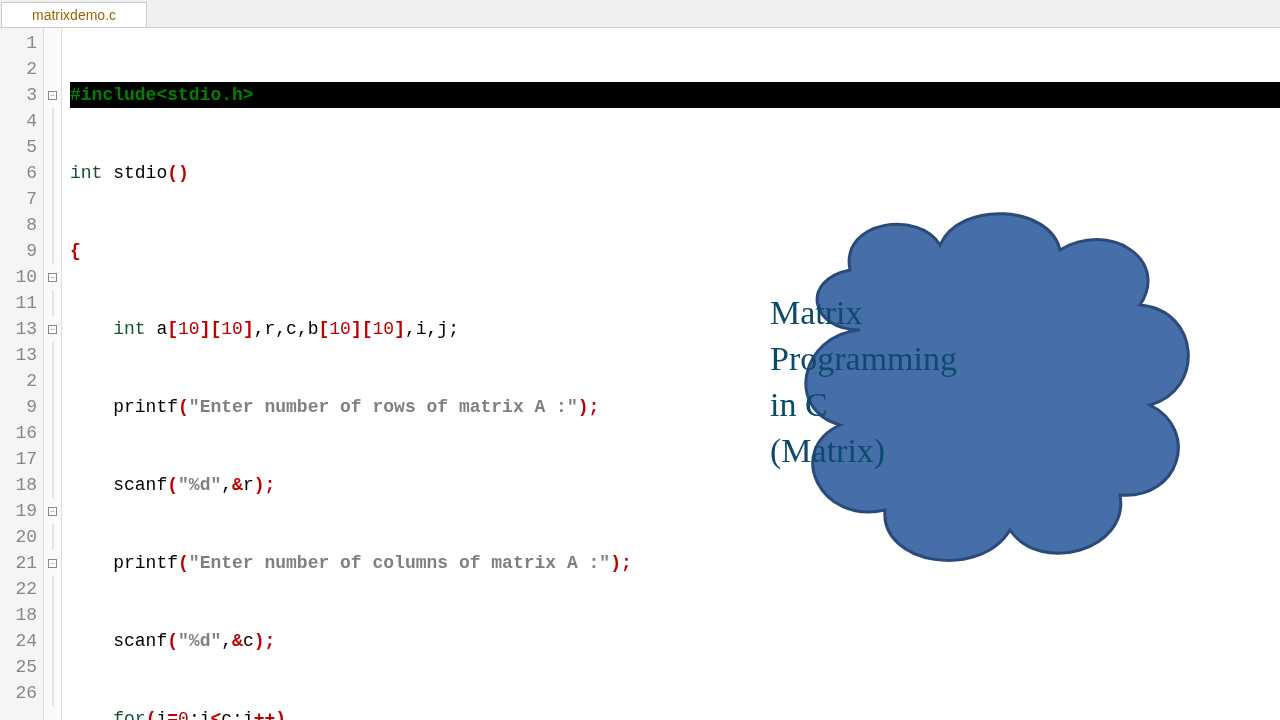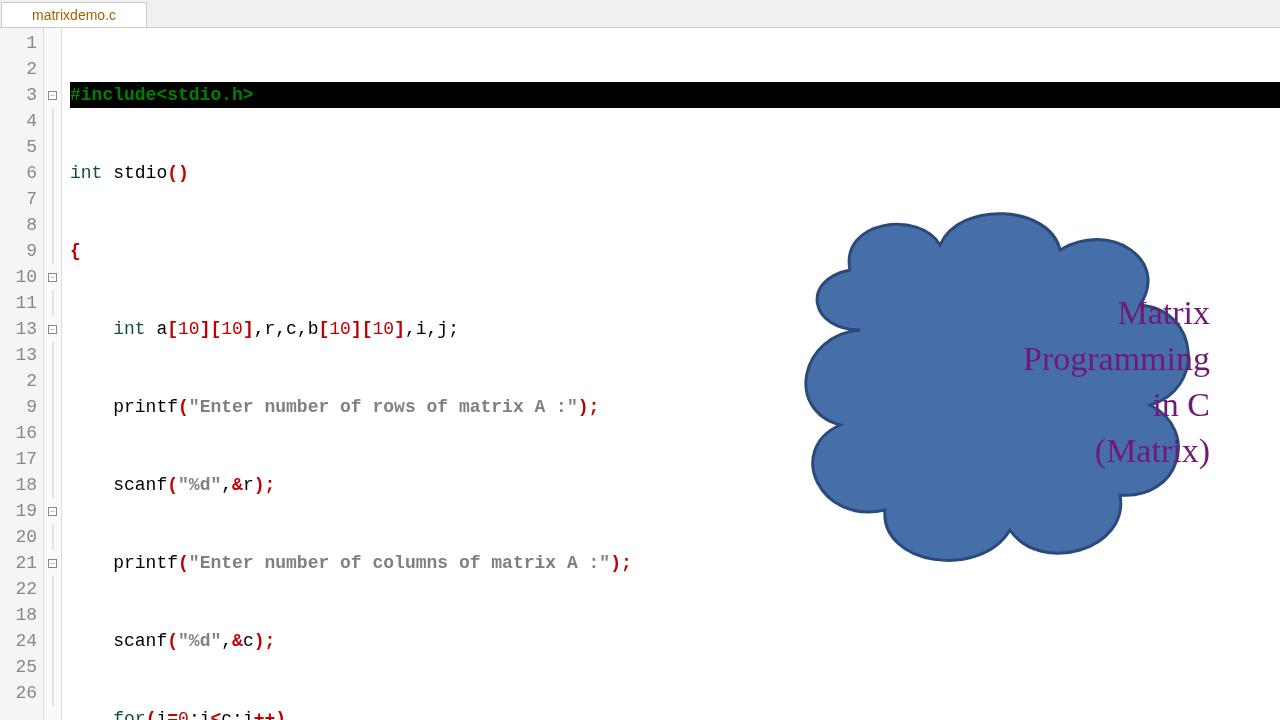--- a/index.html
+++ b/index.html
@@ -97,22 +97,22 @@
     right: 70px;
     top: 190px;
     width: 440px;
     height: 400px;
     pointer-events: none;
   }
   .cloud svg { width: 100%; height: 100%; }
   .cloud-text {
     position: absolute;
     top: 100px; left: 0; right: 0;
-    text-align: right;
-    color: #701a75;
+    text-align: left;
+    color: #0c4a6e;
     font-family: "Comic Sans MS", cursive;
     font-size: 34px;
     line-height: 1.35;
   }
   .cursor {
     display: inline-block;
     width: 1px;
     height: 20px;
     background: #000;
     vertical-align: middle;

